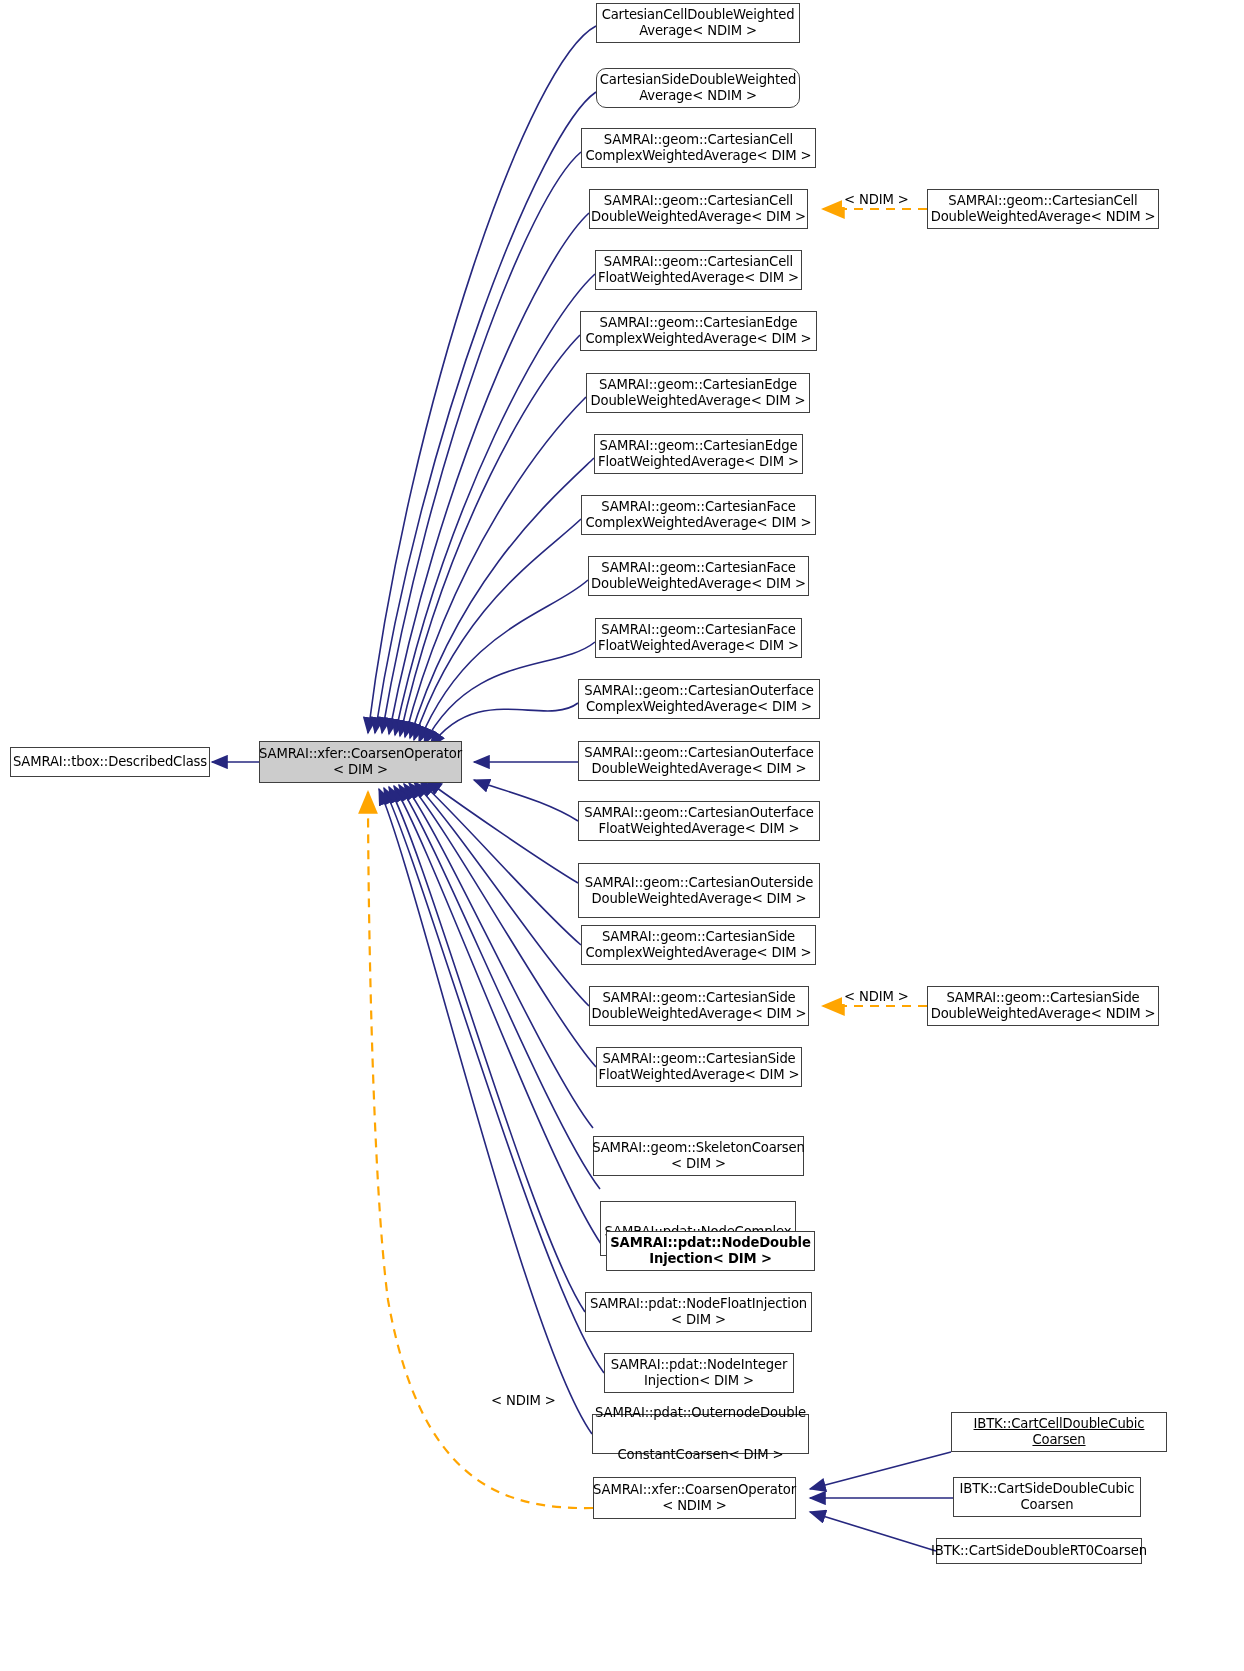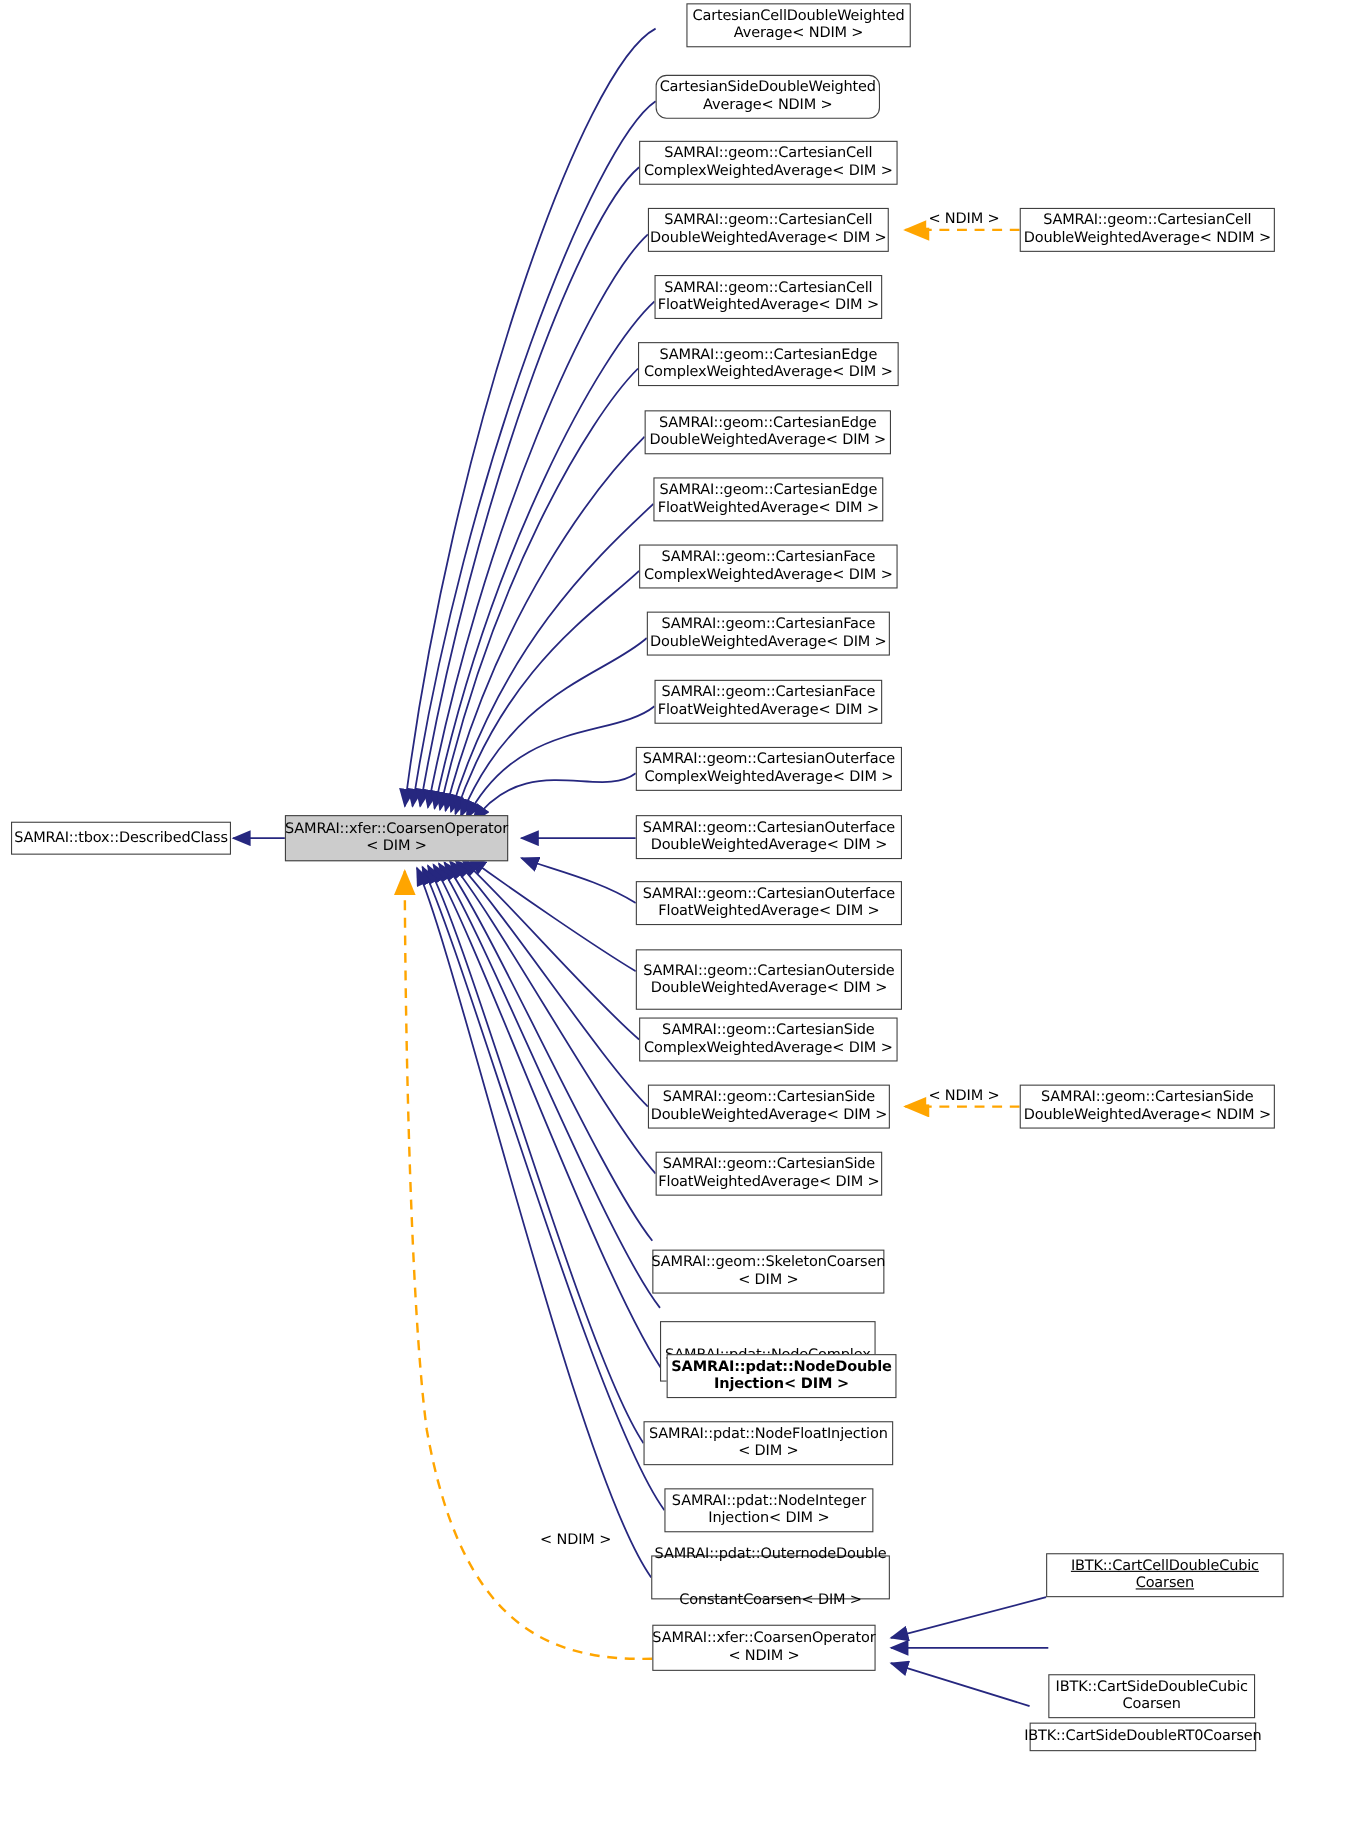--- a/index.html
+++ b/index.html
@@ -120,21 +120,21 @@
 
   <div class="node" style="left:10px; top:747px; width:200px; height:30px;">
     <span class="ln">SAMRAI::tbox::DescribedClass</span>
   </div>
 
   <div class="node root" style="left:259px; top:741px; width:203px; height:42px;">
     <span class="ln">SAMRAI::xfer::CoarsenOperator</span>
     <span class="ln">&lt; DIM &gt;</span>
   </div>
 
-  <div class="node" style="left:624px; top:3px; width:204px; height:40px;">
+  <div class="node" style="left:596px; top:3px; width:204px; height:40px;">
     <span class="ln">CartesianCellDoubleWeighted</span>
     <span class="ln">Average&lt; NDIM &gt;</span>
   </div>
   <div class="node" style="left:596px; top:68px; width:204px; height:40px;border-radius:10px;">
     <span class="ln">CartesianSideDoubleWeighted</span>
     <span class="ln">Average&lt; NDIM &gt;</span>
   </div>
   <div class="node" style="left:581px; top:128px; width:235px; height:40px;">
     <span class="ln">SAMRAI::geom::CartesianCell</span>
     <span class="ln">ComplexWeightedAverage&lt; DIM &gt;</span>
@@ -234,25 +234,25 @@
   </div>
   <div class="node" style="left:927px; top:986px; width:232px; height:40px;">
     <span class="ln">SAMRAI::geom::CartesianSide</span>
     <span class="ln">DoubleWeightedAverage&lt; NDIM &gt;</span>
   </div>
 
   <div class="node" style="left:951px; top:1412px; width:216px; height:40px;text-decoration:underline;">
     <span class="ln">IBTK::CartCellDoubleCubic</span>
     <span class="ln">Coarsen</span>
   </div>
-  <div class="node" style="left:953px; top:1477px; width:188px; height:40px;margin-top:45px;">
+  <div class="node" style="left:953px; top:1477px; width:188px; height:40px;">
     <span class="ln">IBTK::CartSideDoubleCubic</span>
     <span class="ln">Coarsen</span>
   </div>
-  <div class="node" style="left:936px; top:1538px; width:206px; height:26px;margin-top:28px;">
+  <div class="node" style="left:936px; top:1538px; width:206px; height:26px;">
     <span class="ln">IBTK::CartSideDoubleRT0Coarsen</span>
   </div>
 
   <div class="edge-label" style="left:842px; top:192px;">&lt; NDIM &gt;</div>
   <div class="edge-label" style="left:842px; top:989px;">&lt; NDIM &gt;</div>
   <div class="edge-label" style="left:489px; top:1393px;">&lt; NDIM &gt;</div>
 
 </div>
 
 </body></html>

